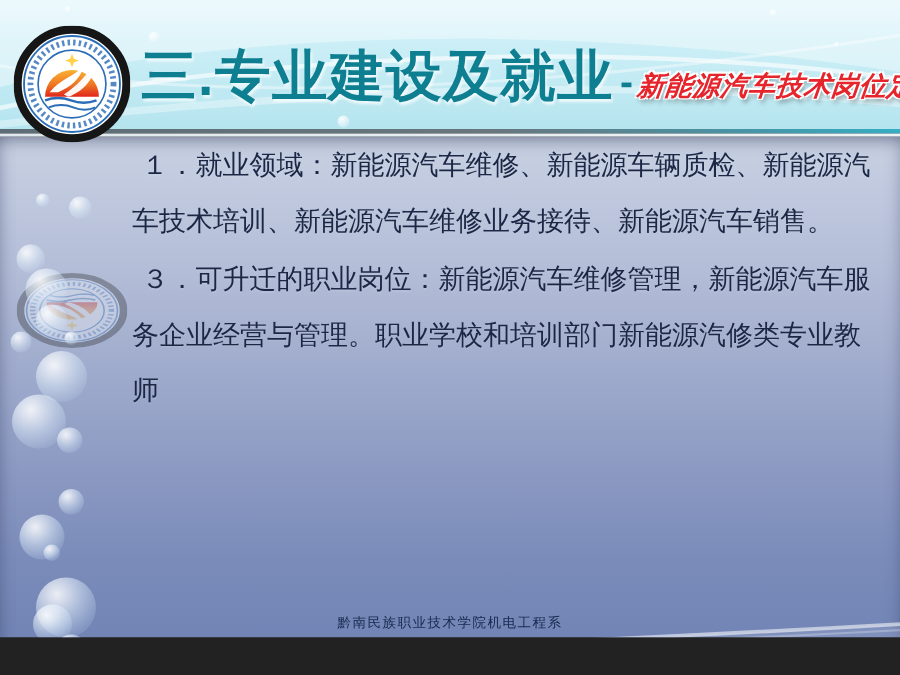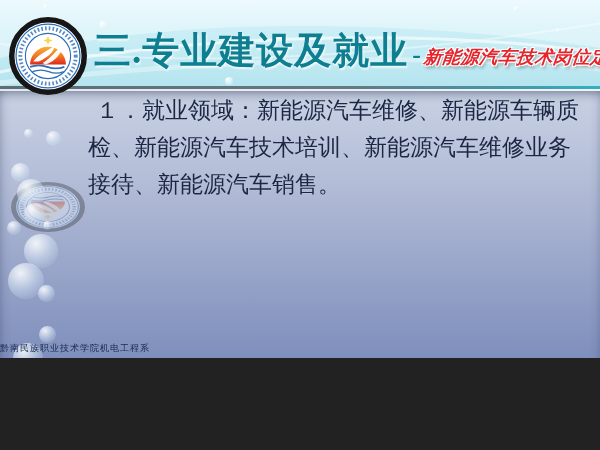--- a/index.html
+++ b/index.html
@@ -1,18 +1,18 @@
 <!DOCTYPE html>
 <html><head>
 <meta charset="utf-8">
 <style>
   html,body{margin:0;padding:0;background:#222;}
   .slide{
-    position:relative;width:600px;height:358px;overflow:hidden;
-    font-family:Liberation Serif, serif;
+    position:relative;width:600px;height:425px;overflow:hidden;
+    font-family:Liberation Sans, sans-serif;
     box-shadow:0 0 0 1px #000;
   }
   
   .header{
     position:absolute;left:0;top:0;width:600px;height:88px;
     background:linear-gradient(180deg,#e2f6fb 0%,#cdeff7 30%,#bfe9f2 70%,#b4e4ee 100%);
   }
   .header-swoosh{position:absolute;left:0;top:0;width:600px;height:88px;}
   .divider{
     position:absolute;left:0;top:86px;width:600px;height:3px;
@@ -53,38 +53,38 @@
     background:linear-gradient(180deg,#c9d1e3 0%,#b3bdd7 25%,#93a0c6 55%,#7b8cba 78%,#6e81b3 100%);
     box-shadow:inset 0 9px 10px -6px rgba(45,55,85,0.45),
                inset 7px 0 10px -6px rgba(45,55,95,0.30),
                inset -7px 0 10px -6px rgba(45,55,95,0.22);
   }
   .content{
     position:absolute;left:88px;top:1px;width:497px;z-index:4;
   }
   .content p{
     margin:0 0 2px 0;padding:0;
-    font-size:23px;line-height:37px;
+    font-size:18px;line-height:37px;
     color:#1b2744;text-indent:0.35em;
     text-shadow:0 1px 1px rgba(255,255,255,0.12);
   }
   
   .bubble{
     position:absolute;border-radius:50%;z-index:3;
     background:radial-gradient(circle at 35% 28%,rgba(255,255,255,0.85) 0%,rgba(225,240,252,0.45) 45%,rgba(200,222,245,0.18) 75%,rgba(190,215,240,0.08) 100%);
   }
   .hbubble{
     position:absolute;border-radius:50%;
     background:radial-gradient(circle at 35% 30%,rgba(255,255,255,0.9),rgba(190,232,243,0.35));
   }
   
   .bottom-swoosh{position:absolute;left:0;top:300px;width:600px;height:150px;z-index:4;pointer-events:none;}
   .footer{
     position:absolute;left:0;bottom:3px;width:600px;z-index:5;
-    font-size:9px;letter-spacing:1px;
+    text-align:center;font-size:9px;letter-spacing:1px;
     color:#17294f;
   }
 </style>
 </head>
 <body>
 
 <svg width="0" height="0" style="position:absolute" aria-hidden="true">
   <defs>
     <linearGradient id="sunGrad" x1="0" y1="0" x2="0" y2="1">
       <stop offset="0" stop-color="#f9b233"></stop>
@@ -153,20 +153,21 @@
     <span class="bubble" style="left:24px;top:294px;width:40px;height:40px;"></span>
     <span class="bubble" style="left:22px;top:312px;width:26px;height:26px;"></span>
     <span class="bubble" style="left:37px;top:332px;width:21px;height:21px;"></span>
     <span class="bubble" style="left:2px;top:337px;width:7px;height:7px;"></span>
     <span class="bubble" style="left:52px;top:347px;width:19px;height:19px;"></span>
     <span class="bubble" style="left:124px;top:349px;width:16px;height:16px;"></span>
     <span class="bubble" style="left:100px;top:355px;width:10px;height:10px;"></span>
 
     <div class="content">
       <p>１．就业领域：新能源汽车维修、新能源车辆质检、新能源汽车技术培训、新能源汽车维修业务接待、新能源汽车销售。</p>
+      <p>３．可升迁的职业岗位：新能源汽车维修管理，新能源汽车服务企业经营与管理。职业学校和培训部门新能源汽修类专业教师</p>
     </div>
   </div>
 
   <svg class="bottom-swoosh" viewBox="0 0 600 150" preserveAspectRatio="none">
     <path d="M0,130 C130,138 280,134 600,116 L600,150 L0,150 Z" fill="rgba(255,255,255,0.10)"></path>
     <path d="M0,130 C130,138 280,134 600,116" fill="none" stroke="rgba(255,255,255,0.55)" stroke-width="2.5"></path>
     <path d="M0,134 C130,141 280,137 600,120" fill="none" stroke="rgba(255,255,255,0.25)" stroke-width="1.5"></path>
   </svg>
 
   <div class="footer">黔南民族职业技术学院机电工程系</div>

